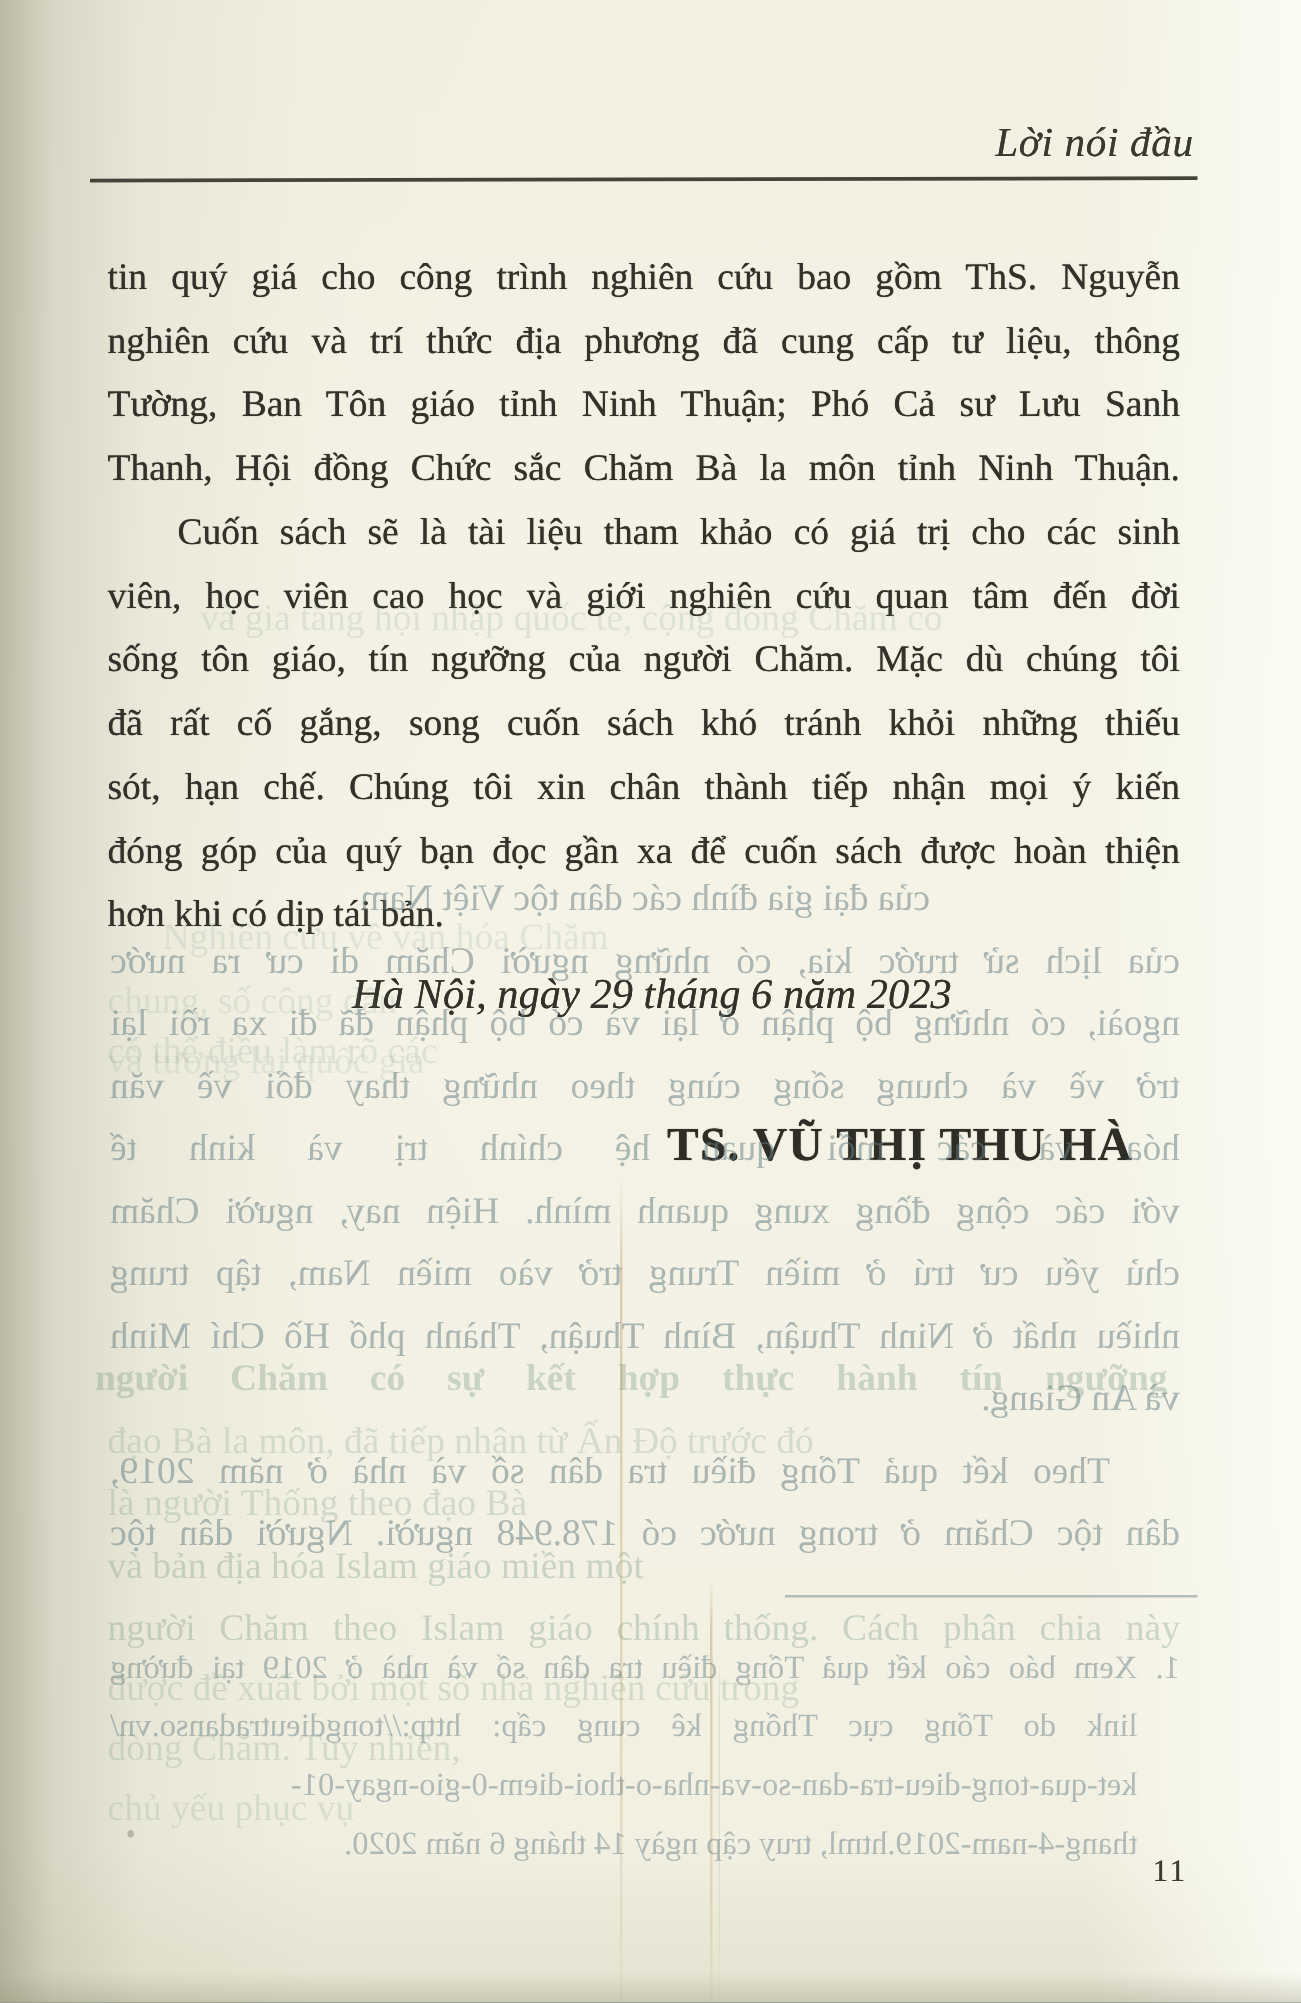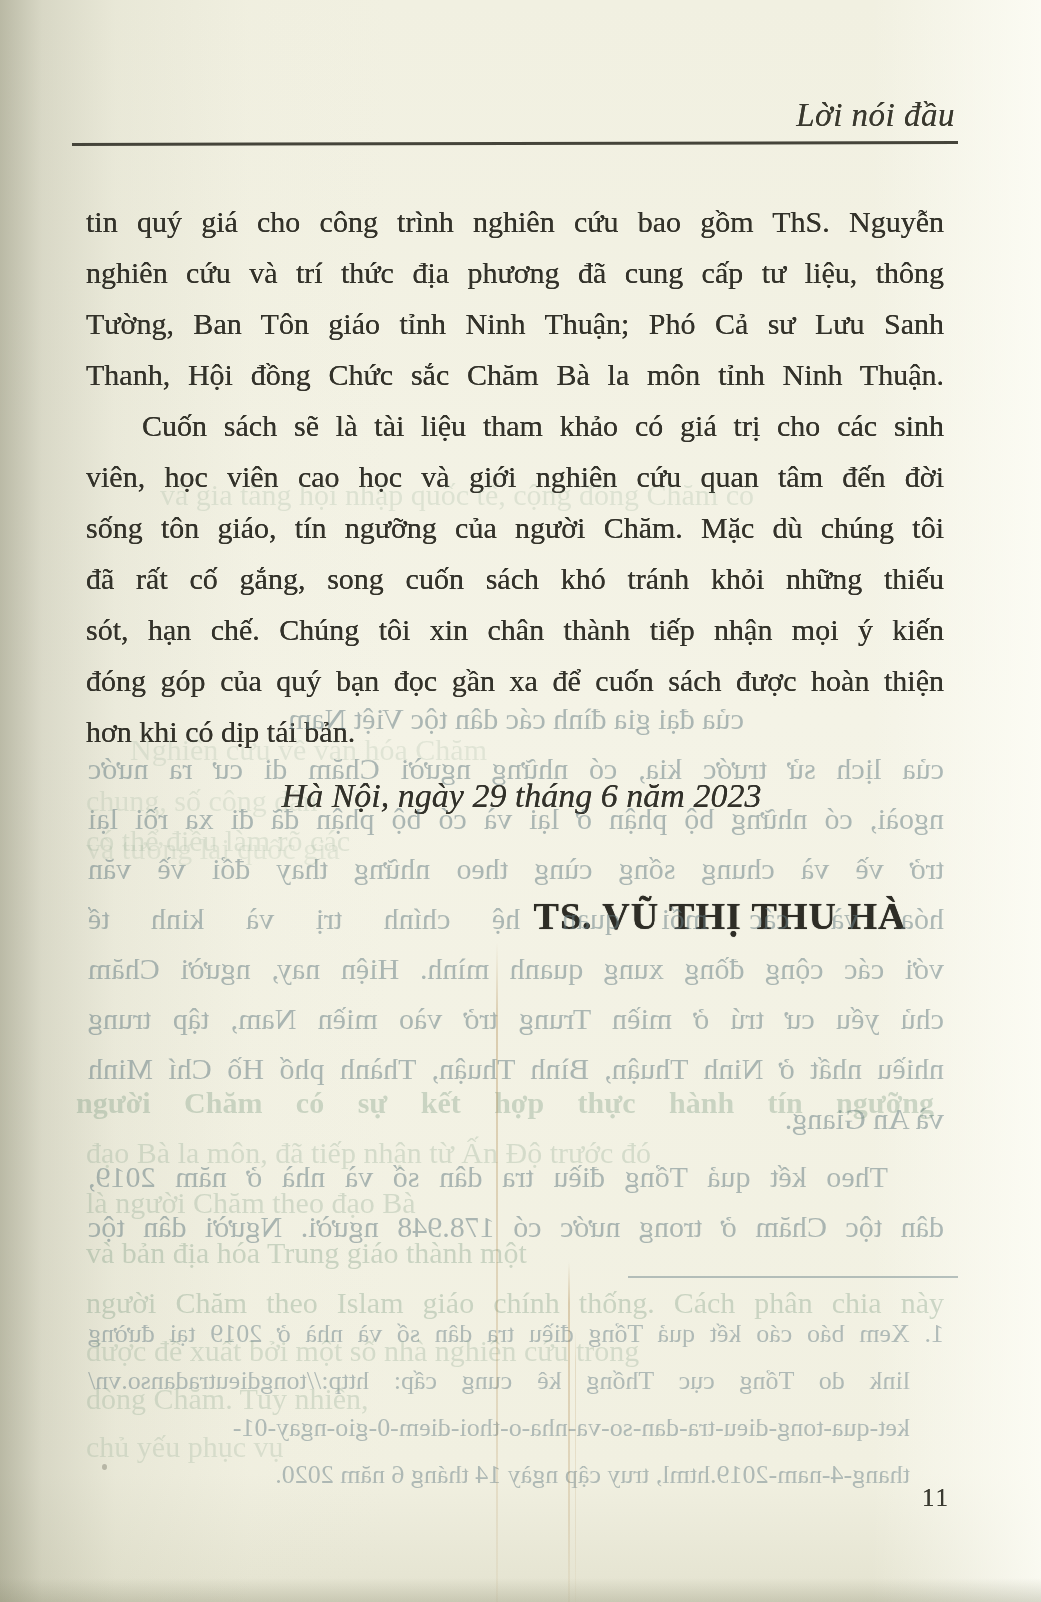--- a/index.html
+++ b/index.html
@@ -153,22 +153,22 @@
     <div class="gline g-hang g-left">thang-4-nam-2019.html, truy cập ngày 14 tháng 6 năm 2020.</div>
   </div>
 
   <div class="gf o14" style="left:130px;top:733px;">Nghiên cứu về văn hóa Chăm</div>
   <div class="gf o16" style="left:160px;top:478px;">và gia tăng hội nhập quốc tế, cộng đồng Chăm có</div>
   <div class="gf o14" style="left:86px;top:784px;">chung, số công dân</div>
   <div class="gf o16" style="left:86px;top:824px;">có thể điều làm rõ các</div>
   <div class="gf o13" style="left:86px;top:832px;">và tương lai quốc gia</div>
   <div class="gf gf-wide o30" style="left:76px;top:1086px;font-weight:bold;">người Chăm có sự kết hợp thực hành tín ngưỡng</div>
   <div class="gf o22" style="left:86px;top:1136px;">đạo Bà la môn, đã tiếp nhận từ Ấn Độ trước đó</div>
-  <div class="gf o24" style="left:86px;top:1186px;">là người Chăm theo đạo Bà</div>
-  <div class="gf o30" style="left:86px;top:1236px;">và bản địa hóa Trung giáo thành một</div>
+  <div class="gf o24" style="left:86px;top:1186px;">là người Thống theo đạo Bà</div>
+  <div class="gf o30" style="left:86px;top:1236px;">và bản địa hóa Islam giáo miền một</div>
   <div class="gf gf-wide o30" style="left:86px;top:1286px;">người Chăm theo Islam giáo chính thống. Cách phân chia này</div>
   <div class="gf o22" style="left:86px;top:1334px;">được đề xuất bởi một số nhà nghiên cứu trong</div>
   <div class="gf o22" style="left:86px;top:1382px;">dòng Chăm. Tuy nhiên,</div>
   <div class="gf o18" style="left:86px;top:1430px;">chủ yếu phục vụ</div>
 
   <div class="scratch s1"></div>
   <div class="scratch s2"></div>
   <div class="scratch s3"></div>
   <div class="speck"></div>
 

